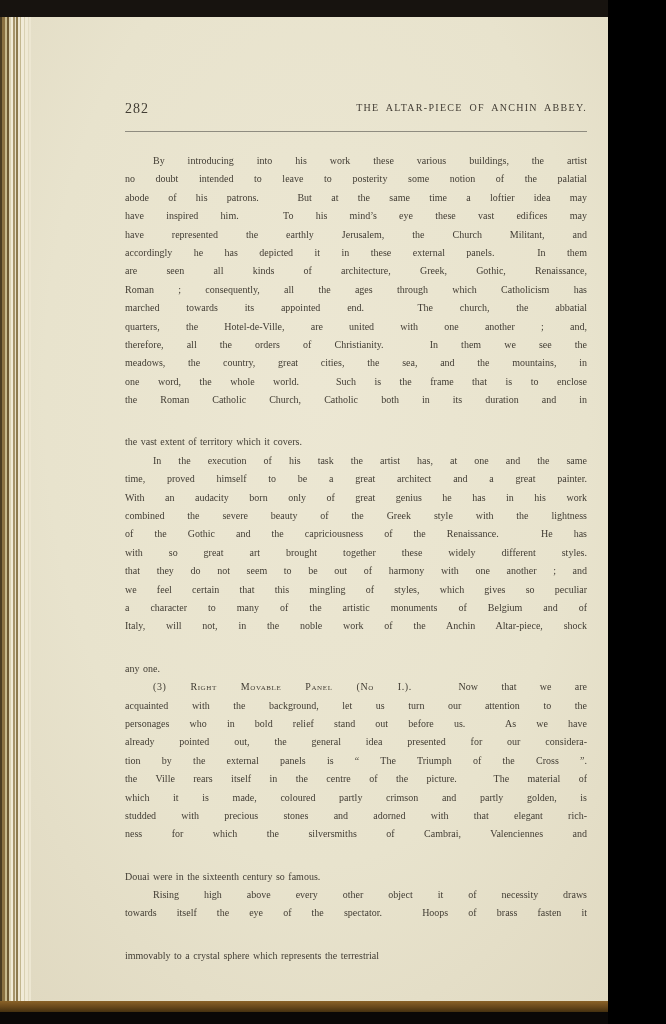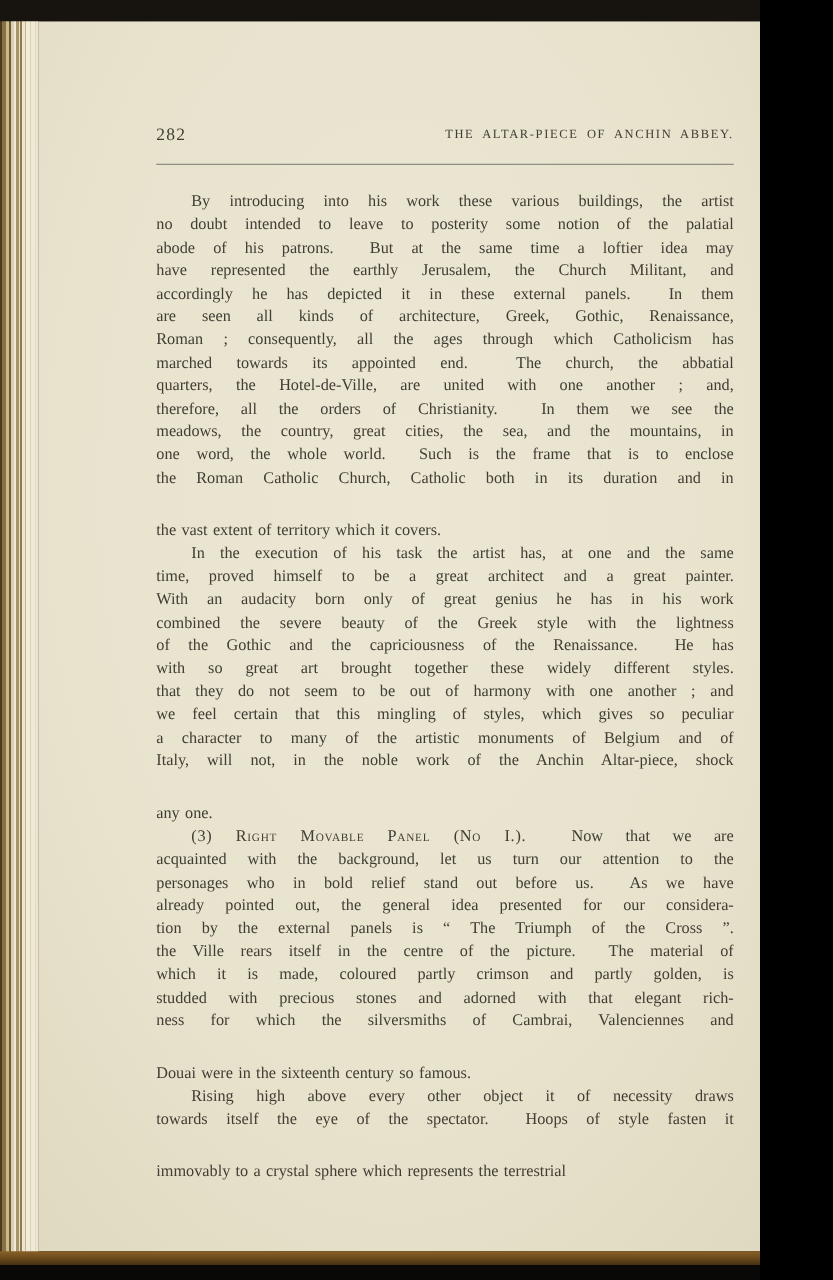--- a/index.html
+++ b/index.html
@@ -61,21 +61,21 @@
     position: absolute; left: 0; top: 2px;
     font-size: 14px; letter-spacing: 1px;
   }
   .running-title {
     position: absolute; left: 0; top: 3px; width: 100%;
     text-align: right; font-size: 10px; letter-spacing: 1.3px;
     word-spacing: 3px;
   }
   .paragraphs { margin-top: 20px; }
   .line {
-    font-size: 13px; line-height: 18.4px; height: 18.4px;
+    font-size: 10px; line-height: 18.4px; height: 18.4px;
     white-space: pre-wrap; overflow: hidden;
     text-align: justify; text-align-last: justify;
     word-spacing: 1px; box-sizing: border-box;
   }
   .line.indent { padding-left: 28px; }
   .line.para-end { text-align-last: left; margin-top: 24px; }
   .sc { font-variant: small-caps; letter-spacing: 0.6px; }
 </style>
 </head>
 <body>
@@ -93,20 +93,21 @@
 
   <div class="text-col">
     <div class="running-head">
       <span class="page-number">282</span>
       <span class="running-title">THE ALTAR-PIECE OF ANCHIN ABBEY.</span>
     </div>
     <div class="paragraphs">
         <div class="line indent">By introducing into his work these various buildings, the artist</div>
         <div class="line">no doubt intended to leave to posterity some notion of the palatial</div>
         <div class="line">abode of his patrons.  But at the same time a loftier idea may</div>
+        <div class="line">have inspired him.  To his mind’s eye these vast edifices may</div>
         <div class="line">have represented the earthly Jerusalem, the Church Militant, and</div>
         <div class="line">accordingly he has depicted it in these external panels.  In them</div>
         <div class="line">are seen all kinds of architecture, Greek, Gothic, Renaissance,</div>
         <div class="line">Roman ; consequently, all the ages through which Catholicism has</div>
         <div class="line">marched towards its appointed end.  The church, the abbatial</div>
         <div class="line">quarters, the Hotel-de-Ville, are united with one another ; and,</div>
         <div class="line">therefore, all the orders of Christianity.  In them we see the</div>
         <div class="line">meadows, the country, great cities, the sea, and the mountains, in</div>
         <div class="line">one word, the whole world.  Such is the frame that is to enclose</div>
         <div class="line">the Roman Catholic Church, Catholic both in its duration and in</div>
@@ -126,17 +127,17 @@
         <div class="line">acquainted with the background, let us turn our attention to the</div>
         <div class="line">personages who in bold relief stand out before us.  As we have</div>
         <div class="line">already pointed out, the general idea presented for our considera-</div>
         <div class="line">tion by the external panels is “ The Triumph of the Cross ”.</div>
         <div class="line">the Ville rears itself in the centre of the picture.  The material of</div>
         <div class="line">which it is made, coloured partly crimson and partly golden, is</div>
         <div class="line">studded with precious stones and adorned with that elegant rich-</div>
         <div class="line">ness for which the silversmiths of Cambrai, Valenciennes and</div>
         <div class="line para-end">Douai were in the sixteenth century so famous.</div>
         <div class="line indent">Rising high above every other object it of necessity draws</div>
-        <div class="line">towards itself the eye of the spectator.  Hoops of style fasten it</div>
+        <div class="line">towards itself the eye of the spectator.  Hoops of brass fasten it</div>
         <div class="line para-end">immovably to a crystal sphere which represents the terrestrial</div>
       </div>
   </div>
 </div>
 
 </body></html>

